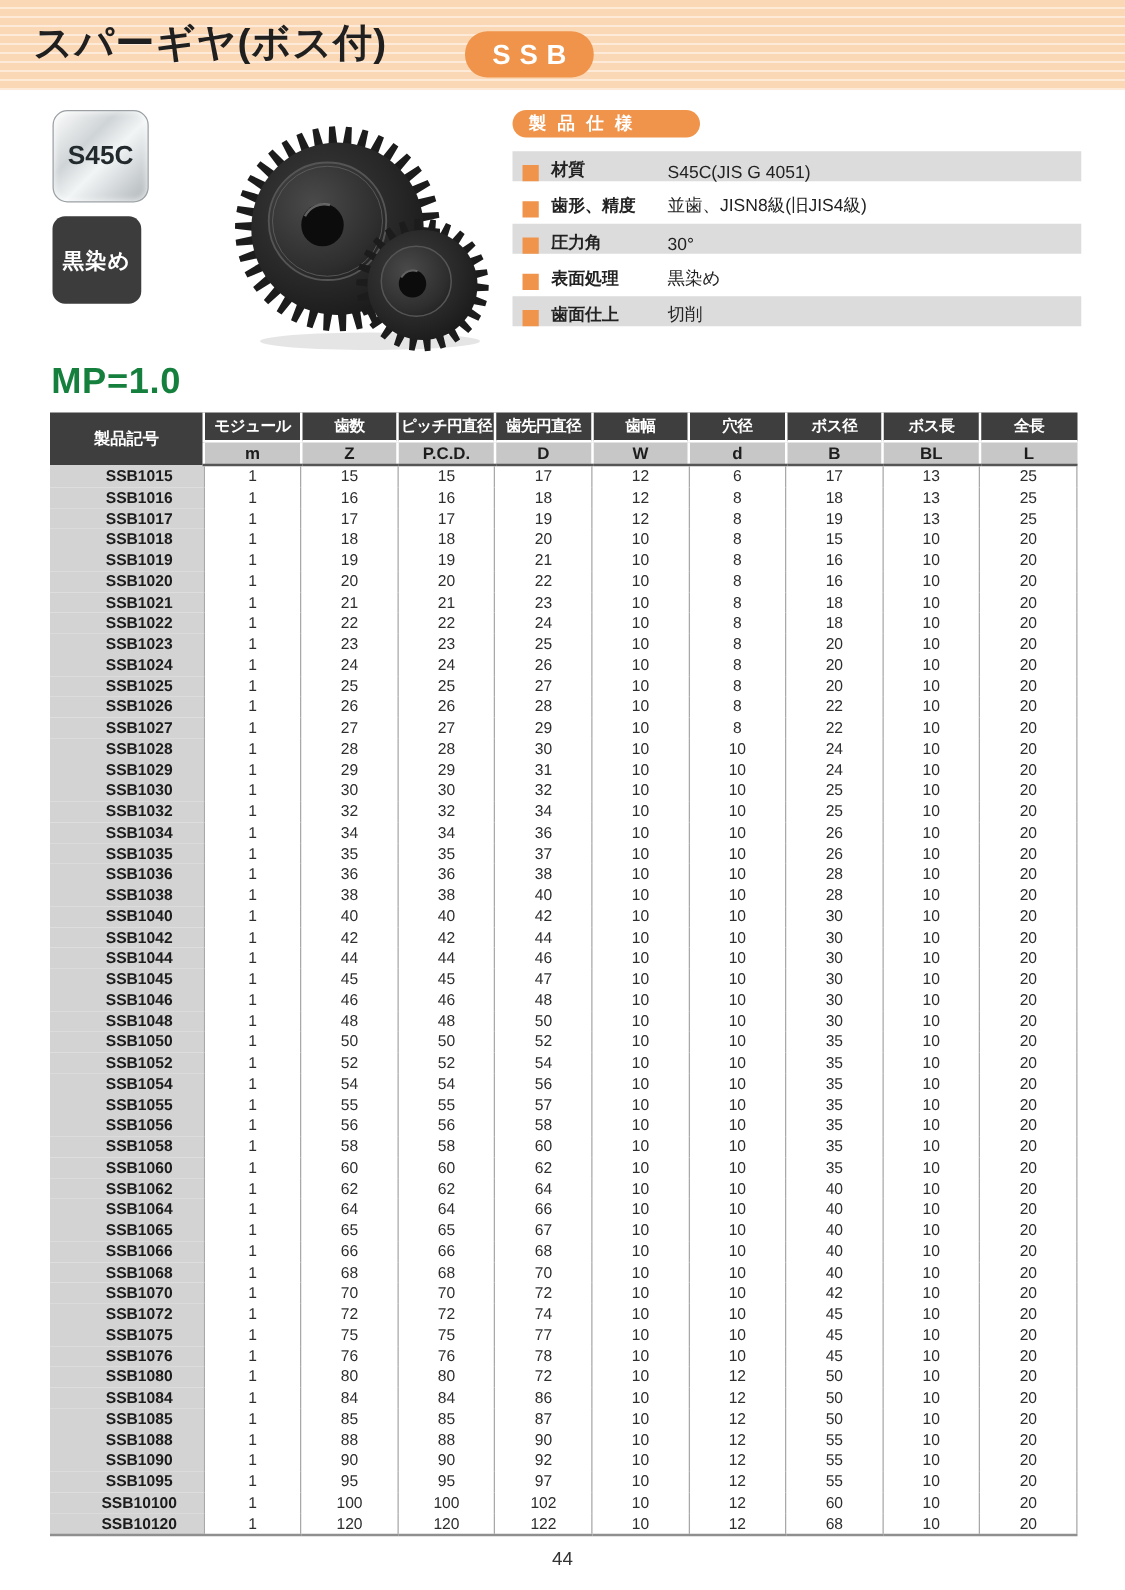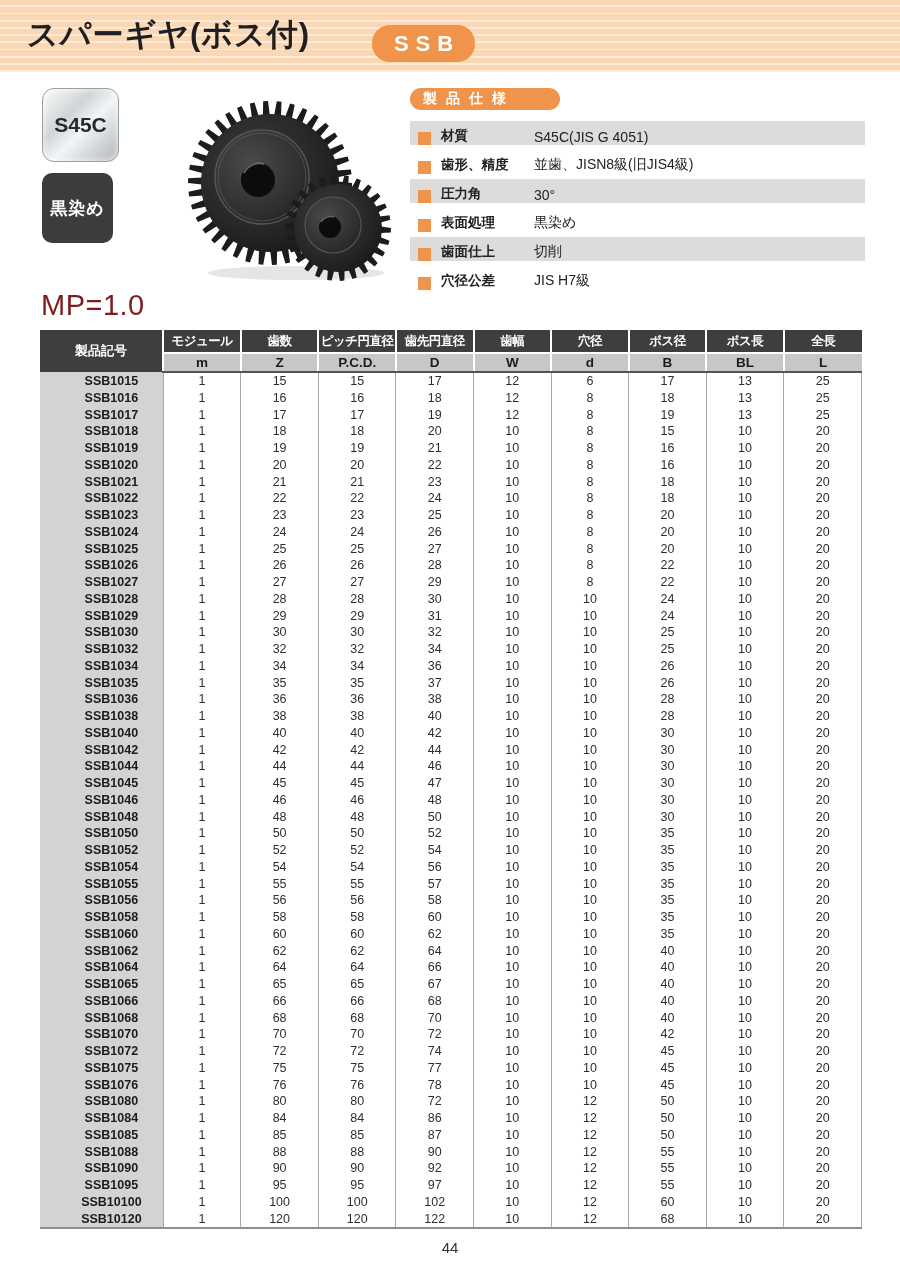--- a/index.html
+++ b/index.html
@@ -52,22 +52,22 @@
   }
   .spec-row.gray{background:#dcdcdc;}
   .spec-bullet{
     width:13px;height:13px;background:#ef944a;margin-left:8px;margin-right:10px;
     flex:0 0 13px;
   }
   .spec-label{width:93px;font-weight:bold;color:#222;flex:0 0 93px;font-size:13.5px;}
   .spec-value{color:#222;font-size:14px;}
   
   .mp-heading{
-    position:absolute;left:41px;top:291px;font-size:29px;font-weight:normal;
-    color:#7f1d1d;line-height:1;letter-spacing:0.5px;
+    position:absolute;left:41px;top:291px;font-size:29px;font-weight:bold;
+    color:#15803d;line-height:1;letter-spacing:0.5px;
   }
   
   .gear-table{
     position:absolute;left:40px;top:330px;width:822px;border-collapse:collapse;
     table-layout:fixed;font-size:12.5px;
   }
   .gear-table th, .gear-table td{padding:0;text-align:center;vertical-align:middle;}
   .gear-table th.h1{
     background:#3e3e3e;color:#ffffff;font-weight:bold;font-size:12.5px;
     height:22px;border-left:2px solid #ffffff;letter-spacing:-0.5px;
@@ -154,25 +154,20 @@
       <div class="spec-row">
         <span class="spec-bullet"></span>
         <span class="spec-label">表面処理</span>
         <span class="spec-value">黒染め</span>
       </div>
       <div class="spec-row gray">
         <span class="spec-bullet"></span>
         <span class="spec-label">歯面仕上</span>
         <span class="spec-value">切削</span>
       </div>
-      <div class="spec-row">
-        <span class="spec-bullet"></span>
-        <span class="spec-label">穴径公差</span>
-        <span class="spec-value">JIS H7級</span>
-      </div>
     </div>
 </div>
 
 <div class="mp-heading">MP=1.0</div>
 
 <table class="gear-table">
   <colgroup>
     <col style="width:15%">
     <col style="width:9.444%">
       <col style="width:9.444%">

